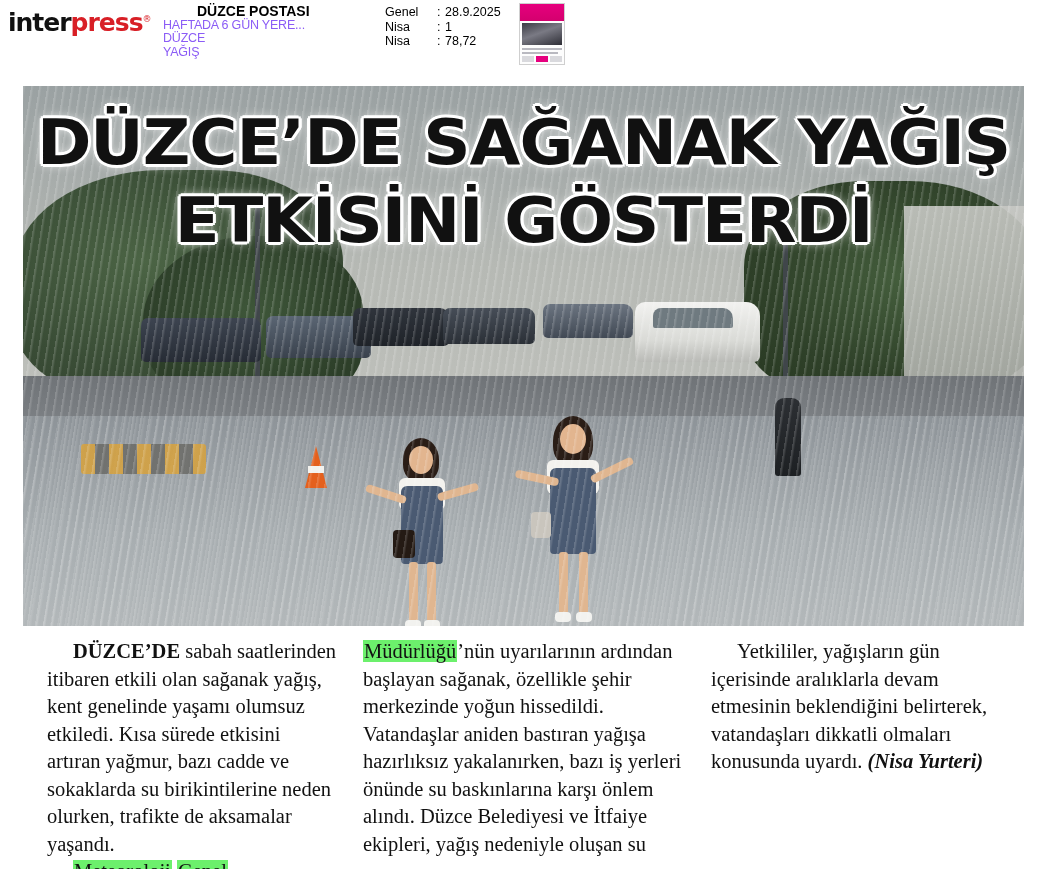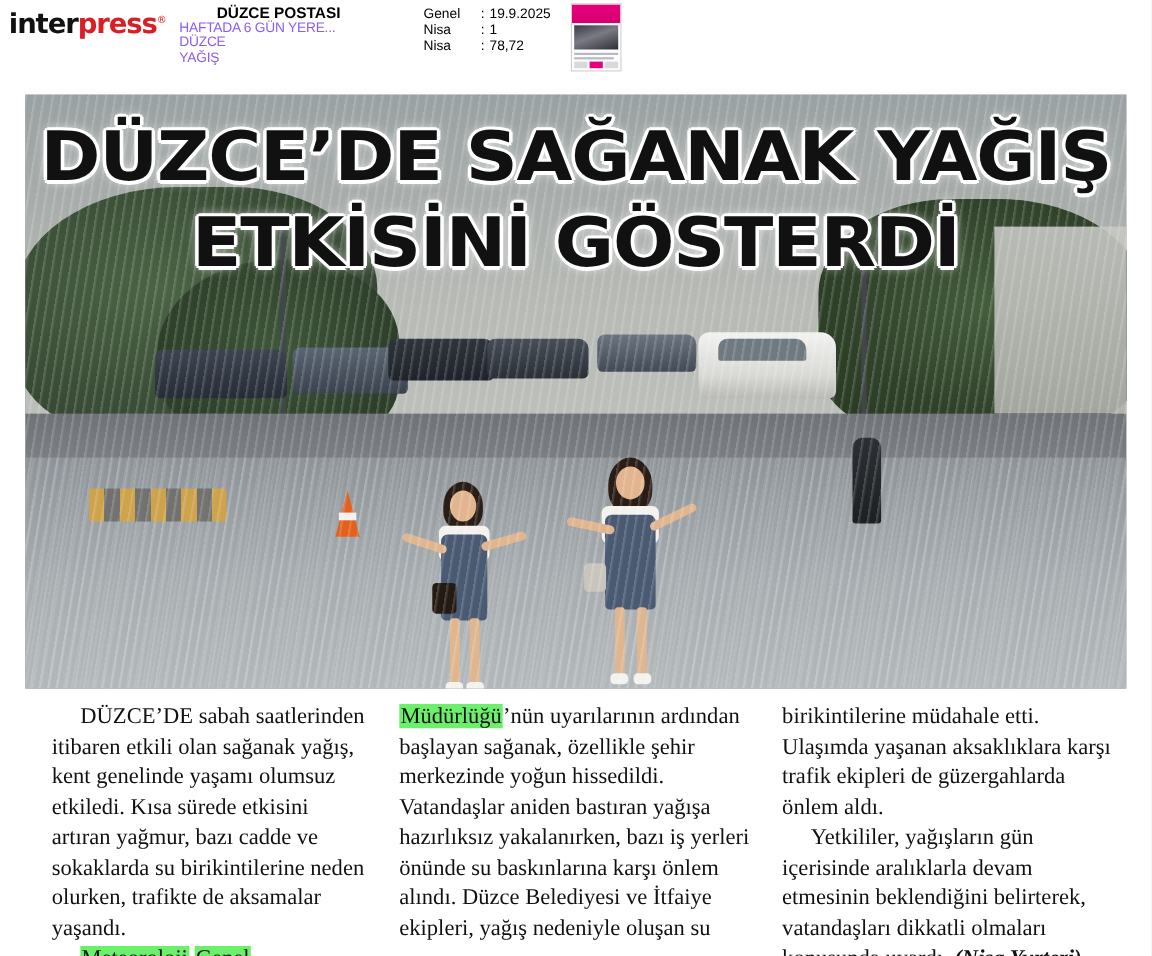--- a/index.html
+++ b/index.html
@@ -300,21 +300,21 @@
     color: #111;
     text-align: left;
   }
   .col.c1 { left: 24px; width: 290px; }
   .col.c2 { left: 340px; width: 330px; }
   .col.c3 { left: 688px; width: 300px; }
   .col p { margin: 0; }
   .indent { display: inline-block; width: 26px; }
   .lead {
     font-family: "Liberation Serif", serif;
-    font-weight: normal;
+    font-weight: bold;
   }
   .hl {
     background: #6cf06c;
     padding: 0 1px;
   }
   .italic { font-style: italic; font-weight: bold; }
 </style>
 </head>
 <body>
 
@@ -328,21 +328,21 @@
     <div class="pub-title">DÜZCE POSTASI</div>
     <div class="pub-sub">HAFTADA 6 GÜN YERE...</div>
     <div class="pub-sub">DÜZCE</div>
     <div class="pub-sub">YAĞIŞ</div>
   </div>
 
   <div class="meta-block">
     <div class="meta-row">
       <div class="meta-label">Genel</div>
       <div class="meta-colon">:</div>
-      <div class="meta-value">19.9.2025</div>
+      <div class="meta-value">28.9.2025</div>
     </div>
     <div class="meta-row">
       <div class="meta-label">Nisa</div>
       <div class="meta-colon">:</div>
       <div class="meta-value">1</div>
     </div>
     <div class="meta-row">
       <div class="meta-label">Nisa</div>
       <div class="meta-colon">:</div>
       <div class="meta-value">78,72</div>
@@ -426,18 +426,17 @@
     <div class="col c1">
       <p><span class="indent"></span><span class="lead">DÜZCE’DE</span><span> sabah saatlerinden itibaren etkili olan sağanak yağış, kent genelinde yaşamı olumsuz etkiledi. Kısa sürede etkisini artıran yağmur, bazı cadde ve sokaklarda su birikintilerine neden olurken, trafikte de aksamalar yaşandı.</span></p>
       <p><span class="indent"></span><span class="hl">Meteoroloji</span> <span class="hl">Genel</span></p>
     </div>
 
     <div class="col c2">
       <p><span class="hl">Müdürlüğü</span><span>’nün uyarılarının ardından başlayan sağanak, özellikle şehir merkezinde yoğun hissedildi. Vatandaşlar aniden bastıran yağışa hazırlıksız yakalanırken, bazı iş yerleri önünde su baskınlarına karşı önlem alındı. Düzce Belediyesi ve İtfaiye ekipleri, yağış nedeniyle oluşan su</span></p>
     </div>
 
     <div class="col c3">
-      <p>birikintilerine müdahale etti. Ulaşımda yaşanan aksaklıklara karşı trafik ekipleri de güzergahlarda önlem aldı.</p>
       <p><span class="indent"></span><span>Yetkililer, yağışların gün içerisinde aralıklarla devam etmesinin beklendiğini belirterek, vatandaşları dikkatli olmaları konusunda uyardı.</span> <span class="italic">(Nisa Yurteri)</span></p>
     </div>
 
   </div>
 </div>
 
 </body></html>

